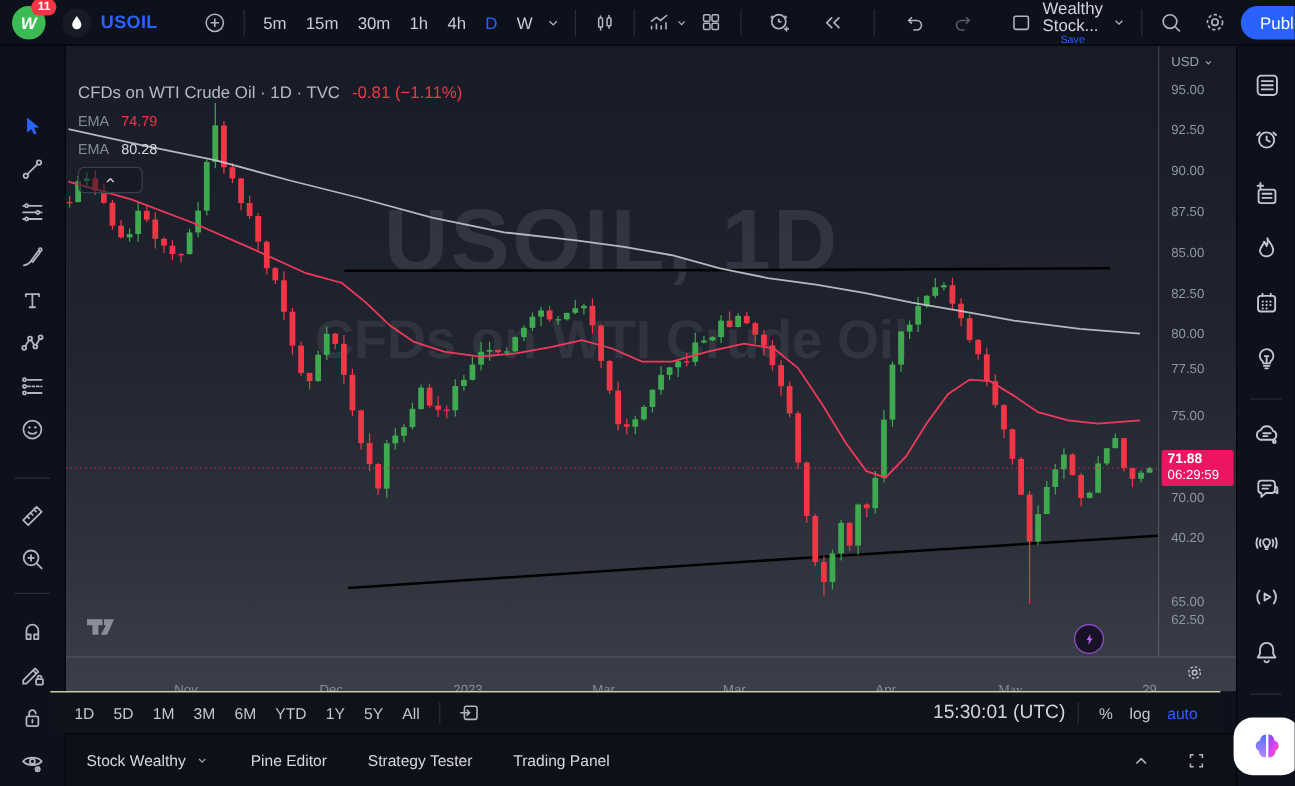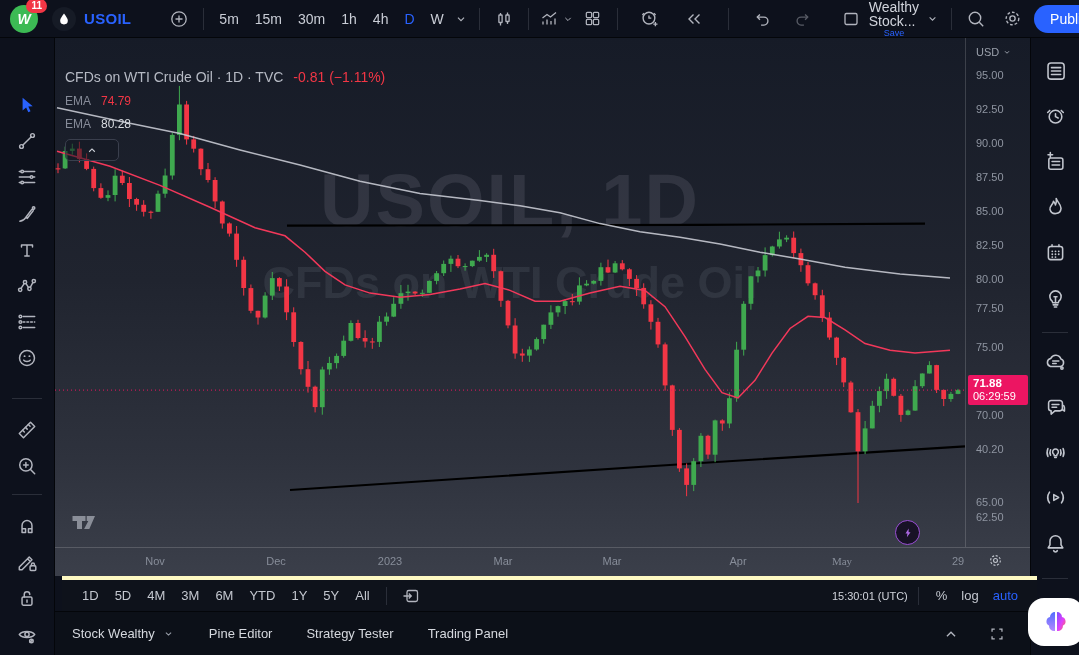--- a/index.html
+++ b/index.html
@@ -67,32 +67,32 @@
                 border-left:1px solid rgba(255,255,255,.16); cursor:ns-resize; }
   .axis-currency { position:absolute; left:10px; top:8px; font-size:11px; color:#9aa0ab; display:flex; gap:3px; align-items:center; }
   .price-tick { position:absolute; left:10px; font-size:11px; color:#8f95a1; }
   .last-price-label { position:absolute; left:2px; width:60px; background:#ec1562; color:#fff; border-radius:2px;
                       padding:2px 0 2px 5px; font-size:11px; line-height:13px; z-index:6; }
   .last-price-label b { font-size:11.5px; }
   .axis-gear { position:absolute; left:932px; top:514px; color:#c2c6ce; cursor:pointer; }
 
   .time-axis { position:absolute; left:0; top:509px; width:975px; height:29px;
                border-top:1px solid rgba(255,255,255,.16); cursor:ew-resize; }
-  .time-tick { position:absolute; top:7px; transform:translateX(-50%); font-size:11px; color:#878d99; }
+  .time-tick { position:absolute; top:21px; transform:translateX(-50%); font-size:11px; color:#878d99; }
 
   .tv-logo { position:absolute; left:14px; top:474px; color:#8a8e98; cursor:pointer; }
   .boost-btn { position:absolute; left:840px; top:482px; width:25px; height:25px; border-radius:50%;
                border:1.6px solid #9b4fd6; background:#181226; display:flex; align-items:center; justify-content:center; cursor:pointer; }
 
   
-  .toolbar-bottom { position:absolute; left:62px; top:576px; width:975px; height:35px; background:#0e121b;
-                    border-top:4px solid #fef9c3; display:flex; align-items:center; padding:0 12px; z-index:25; }
+  .toolbar-bottom { position:absolute; left:42px; top:576px; width:975px; height:35px; background:#0e121b;
+                    border-top:1px solid #fef9c3; display:flex; align-items:center; padding:0 12px; z-index:25; }
   .range-btn { font-size:13px; color:#c3c7cf; padding:4px 8px; border-radius:4px; cursor:pointer; }
   .tb2-sep { width:1px; height:18px; background:#2a2e39; margin:0 8px; }
-  .clock { font-size:11px; color:#d1d4dc; margin-left:auto; cursor:pointer; }
+  .clock { font-size:16px; color:#d1d4dc; margin-left:auto; cursor:pointer; }
   .scale-btn { font-size:13px; color:#c3c7cf; padding:4px 7px; cursor:pointer; }
   .scale-btn.blue { color:#2962ff; }
 
   
   .bottom-panel { position:absolute; left:55px; top:611px; width:975px; height:44px; background:#0c1018;
                   border-top:1px solid #04060a; display:flex; align-items:center; padding:0 17px; z-index:25; }
   .panel-tab { font-size:13px; color:#d5d8de; margin-right:34px; display:flex; align-items:center; gap:7px; cursor:pointer; }
   .panel-right { margin-left:auto; display:flex; align-items:center; gap:14px; color:#b2b5be; }
   .brain-pill { position:absolute; left:1028px; top:598px; width:56px; height:48px; background:#fff;
                 border-radius:16px; display:flex; align-items:center; justify-content:center; z-index:40; cursor:pointer; }
@@ -748,21 +748,21 @@
           <circle cx="10" cy="10" r="2.3"></circle>
           <circle cx="10" cy="10" r="5.7" stroke-dasharray="2.5 1.9"></circle>
         </svg>
     </div>
   </div>
 
   <div class="toolbar-bottom">
     <div style="display:flex;align-items:center;" id="rangeButtons">
         <div class="range-btn">1D</div>
         <div class="range-btn">5D</div>
-        <div class="range-btn">4M</div>
+        <div class="range-btn">1M</div>
         <div class="range-btn">3M</div>
         <div class="range-btn">6M</div>
         <div class="range-btn">YTD</div>
         <div class="range-btn">1Y</div>
         <div class="range-btn">5Y</div>
         <div class="range-btn">All</div>
       </div>
     <div class="tb2-sep"></div>
     <div class="icon-btn">
       <svg width="20" height="20" viewBox="0 0 20 20" fill="none" stroke="currentColor" stroke-width="1.3">

